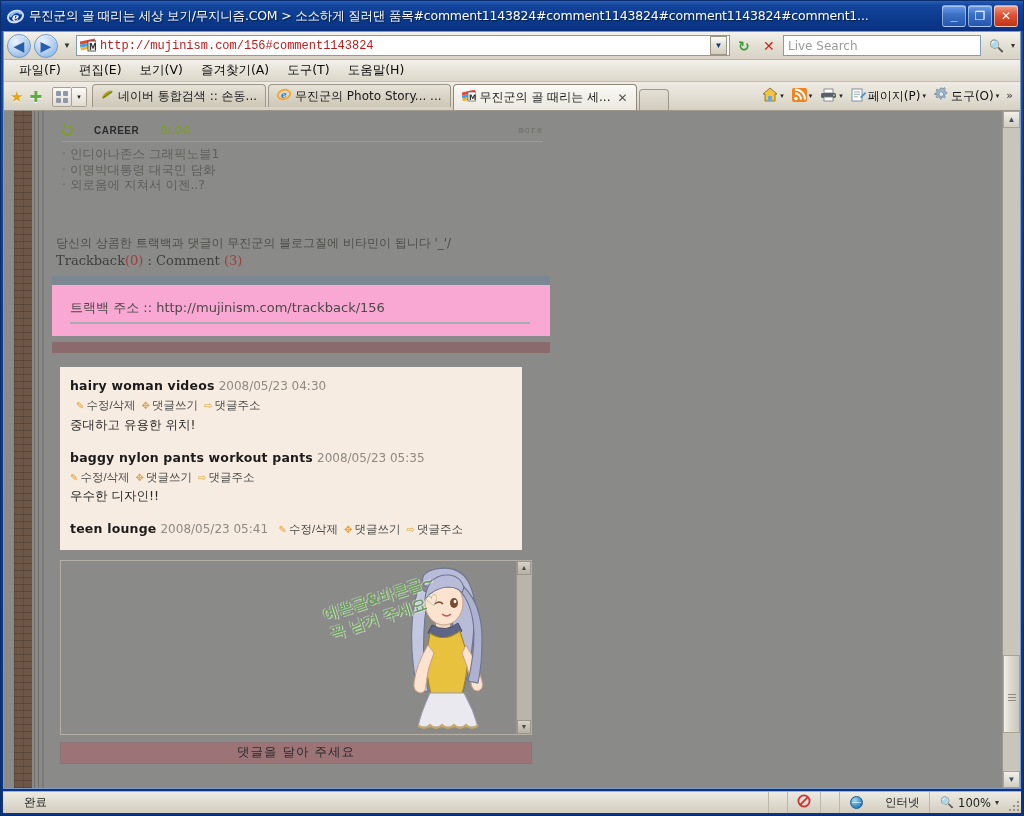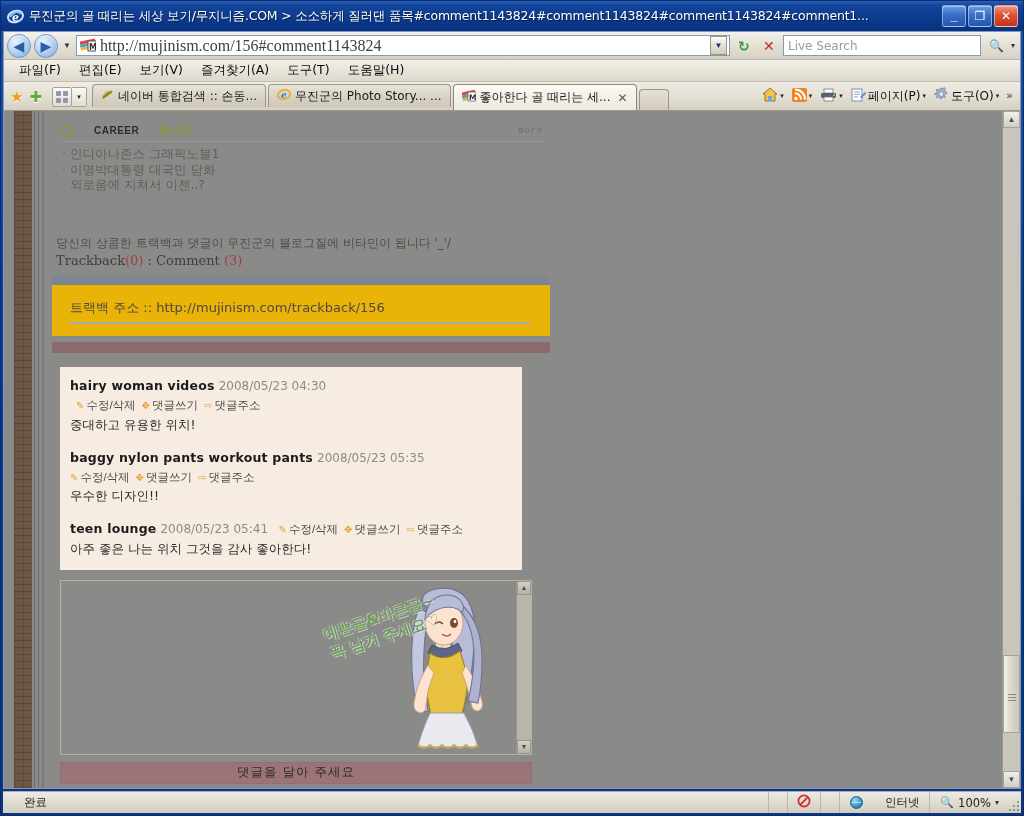--- a/index.html
+++ b/index.html
@@ -88,23 +88,23 @@
     flex: 1 1 auto; height: 21px;
     background: #fff; border: 1px solid #7f9db9;
     display: flex; align-items: center; padding: 0 2px;
     min-width: 0;
   }
   #addr-favicon {
     width: 16px; height: 15px; flex: 0 0 16px; margin: 0 4px 0 1px;
     position: relative;
   }
   #addr-text {
-    flex: 1 1 auto; font-size: 16px; color: #404040;
+    flex: 1 1 auto; font-size: 12px; color: #b91c1c;
     white-space: nowrap; overflow: hidden;
-    font-family: Liberation Serif, serif;
+    font-family: Liberation Mono, monospace;
   }
   #addr-drop {
     width: 17px; height: 19px; flex: 0 0 17px;
     background: linear-gradient(180deg,#fcfcfb 0%,#e3e0d6 50%,#d2cec0 100%);
     border: 1px solid #9a9584;
     display: flex; align-items: center; justify-content: center;
     font-size: 8px; color: #14386e;
   }
   .iconbtn {
     width: 22px; height: 22px; flex: 0 0 22px;
@@ -250,21 +250,21 @@
 
   
   #tb-intro { margin: 42px 0 0 8px; }
   #tb-line1 { font-size:12px; color:#4e4e4a; font-family:"DejaVu Sans", sans-serif; }
   #tb-line2 { font-size:13px; color:#3f3f3c; font-family:"DejaVu Serif","Liberation Serif",serif; margin-top:1px; }
   #tb-line2 .num { color:#9c4040; }
 
   
   #tbbox {
     margin: 8px 0 0 4px; width: 498px; height: 60px;
-    background: #eab308; position: relative;
+    background: #f9a8d4; position: relative;
     border-top: 9px solid #7b8893;
   }
   #tb-addr {
     position:absolute; left: 18px; top: 14px;
     font-size: 13px; color: #4a4a48;
     font-family: "DejaVu Sans", sans-serif;
   }
   #tb-underline { position:absolute; left:18px; top:37px; width:460px; height:2px; background:#a7abaf; }
 
   
@@ -474,21 +474,21 @@
       <span class="tab active">
         <span>
           <svg width="14" height="13" viewBox="0 0 14 13">
             <rect x="0" y="1" width="14" height="3" fill="#e8443a" transform="rotate(-12 7 6)"></rect>
             <rect x="0" y="4" width="14" height="3" fill="#3ba5e0" transform="rotate(-12 7 6)"></rect>
             <rect x="0" y="7" width="14" height="3" fill="#f0b429" transform="rotate(-12 7 6)"></rect>
             <rect x="6" y="2" width="8" height="9" fill="#fff" stroke="#666" stroke-width=".8"></rect>
             <text x="7" y="10" font-size="7.5" font-family="DejaVu Sans, sans-serif" font-weight="bold" fill="#333">M</text>
           </svg>
         </span>
-        <span class="tlabel">좋아한다 골 때리는 세...</span>
+        <span class="tlabel">무진군의 골 때리는 세...</span>
         <span class="tclose">✕</span>
       </span>
 
       <span class="tab-new"></span>
 
       <span id="tb-right">
         <span class="tbitem">
           <span>
             <svg width="16" height="15" viewBox="0 0 16 15">
                 <path d="M8 1 L15 7 H13 V14 H3 V7 H1 Z" fill="#f5c343" stroke="#8a7220" stroke-width=".9"></path>
@@ -603,21 +603,20 @@
               </div>
               <div class="cmt-actions" style="padding-top:3px;"><span class="act" style="padding-left:0;margin-top:8px;"><span class="gl">✎</span><span>수정/삭제</span></span><span class="act"><span class="gl">✥</span><span>댓글쓰기</span></span><span class="act"><span class="gl">⇨</span><span>댓글주소</span></span></div>
               <div class="cmt-body">우수한 디자인!!</div>
             </div>
 
             <div class="cmt">
               <div class="cmt-head">
                 <span class="cmt-author">teen lounge</span><span class="cmt-date">2008/05/23 05:41</span>
                 <span class="cmt-actions"><span class="act"><span class="gl">✎</span><span>수정/삭제</span></span><span class="act"><span class="gl">✥</span><span>댓글쓰기</span></span><span class="act"><span class="gl">⇨</span><span>댓글주소</span></span></span>
               </div>
-              <div class="cmt-body">아주 좋은 나는 위치 그것을 감사 좋아한다!</div>
             </div>
 
           </div>
 
           <div id="imgbox">
             <div id="imgbox-inner">
               <div id="charwrap">
                 <svg width="180" height="168" viewBox="0 0 180 168">
 
                   <path d="M92 20 Q86 8 104 4 Q126 0 136 16 Q146 34 142 62 Q140 92 134 116 Q130 132 124 140 L112 136 Q122 110 122 80 Q122 48 112 34 Q104 24 92 20Z" fill="#b9bcd8" stroke="#6f7490" stroke-width="1.2"></path>

